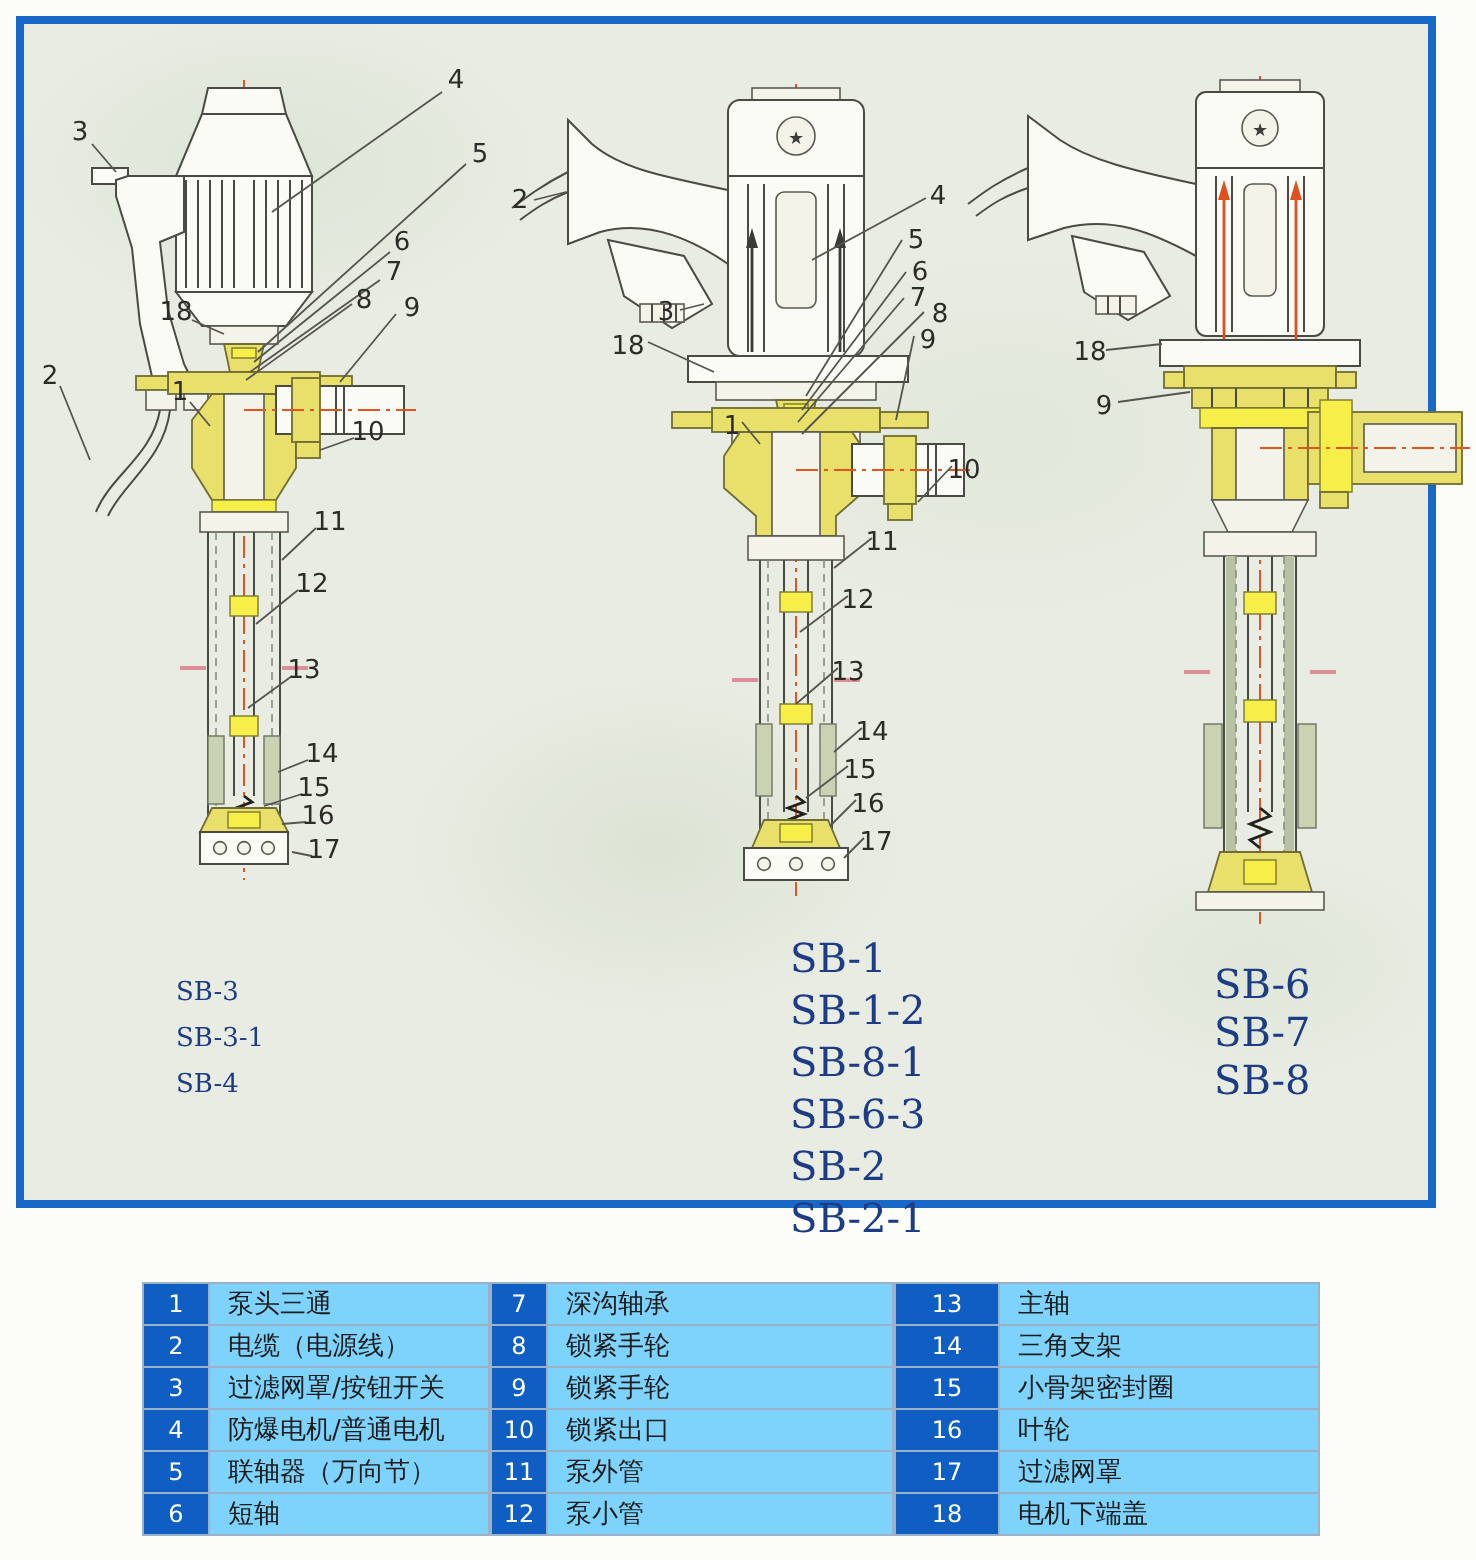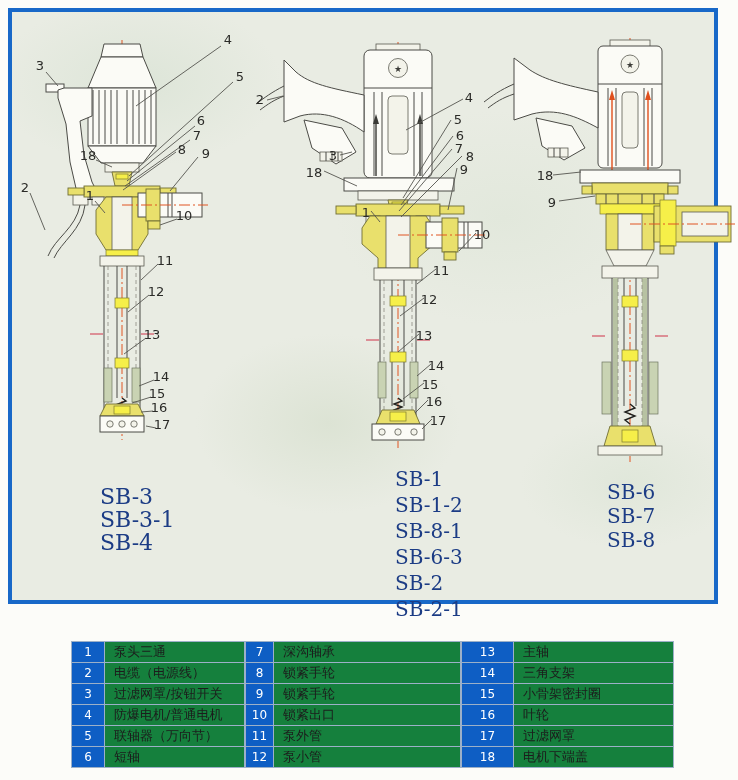--- a/index.html
+++ b/index.html
@@ -31,32 +31,32 @@
   .ctr{fill:none;stroke:#e05522;stroke-width:1;stroke-dasharray:11 3 2 3;}
   .pink{fill:none;stroke:#dc8f96;stroke-width:2;}
   .ldr{fill:none;stroke:#55554f;stroke-width:.9;}
   .callout{font:13px "DejaVu Sans",sans-serif;fill:#2b2b28;text-anchor:middle;}
   .star{font:9px "DejaVu Sans",sans-serif;fill:#3c3c38;text-anchor:middle;}
   .spring{fill:none;stroke:#20201d;stroke-width:1.4;}
   .rod{fill:none;stroke:#3a3a36;stroke-width:1.4;}
   .rodr{fill:none;stroke:#e0501e;stroke-width:1.4;}
   
   .models{position:absolute;color:#1c3c85;font-family:"DejaVu Serif","Liberation Serif",serif;}
-  .m-left{left:100px;top:485px;font-size:22px;line-height:23px;}
+  .m-left{left:88px;top:485px;font-size:13px;line-height:23px;}
   .m-mid{left:378px;top:466px;font-size:20px;line-height:26px;margin-left:17px;}
   .m-right{left:607px;top:480px;font-size:20px;line-height:24px;}
   
   .parts{position:absolute;left:71px;top:641px;display:flex;}
   .parts table{border-collapse:collapse;}
   .parts td{border:1px solid #9cb0c8;height:21px;box-sizing:border-box;}
   .parts table{border:1px solid #7e93ad;}
   td.num{background:#0e5ec4;color:#ffffff;text-align:center;font-size:12px;}
-  td.name{background:#15803d;color:#1c1c1c;font-size:13px;padding:0 4px 0 9px;}
+  td.name{background:#7dd3fc;color:#1c1c1c;font-size:13px;padding:0 4px 0 9px;}
   .t1 td.num{width:33px;} .t1 td.name{width:140px;}
-  .t2 td.num{width:28px;} .t2 td.name{width:187px;font-family:Liberation Serif, serif;}
+  .t2 td.num{width:28px;} .t2 td.name{width:173px;font-family:Liberation Serif, serif;}
   .t3 td.num{width:52px;} .t3 td.name{width:160px;margin-top:35px;}
 </style>
 </head>
 <body>
 
 <div class="frame"></div>
 
 <svg class="diagram" width="738" height="625" viewBox="0 0 738 625">
 
   <g>

